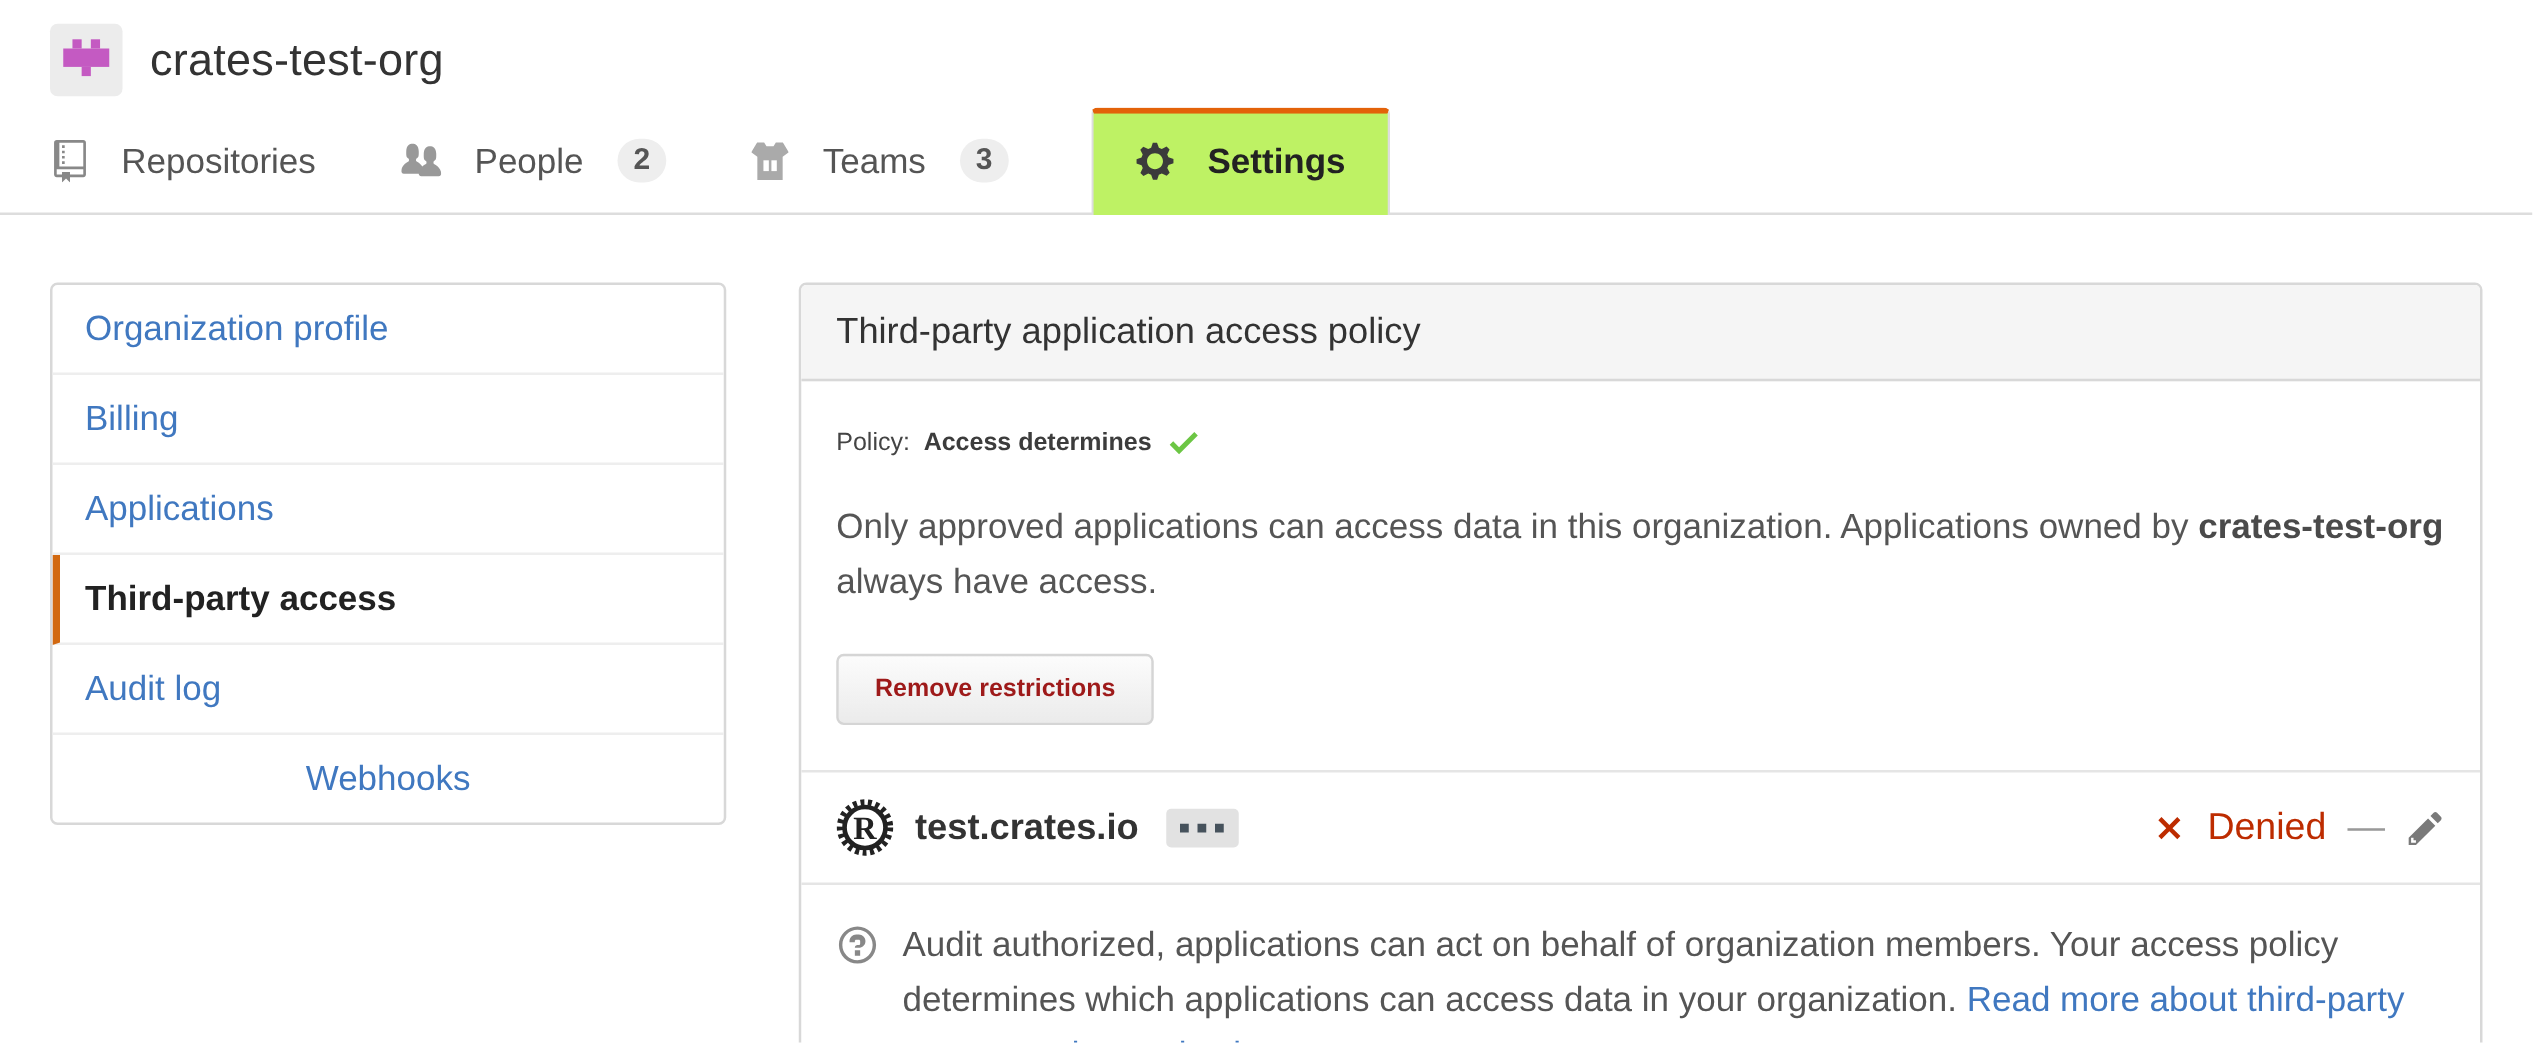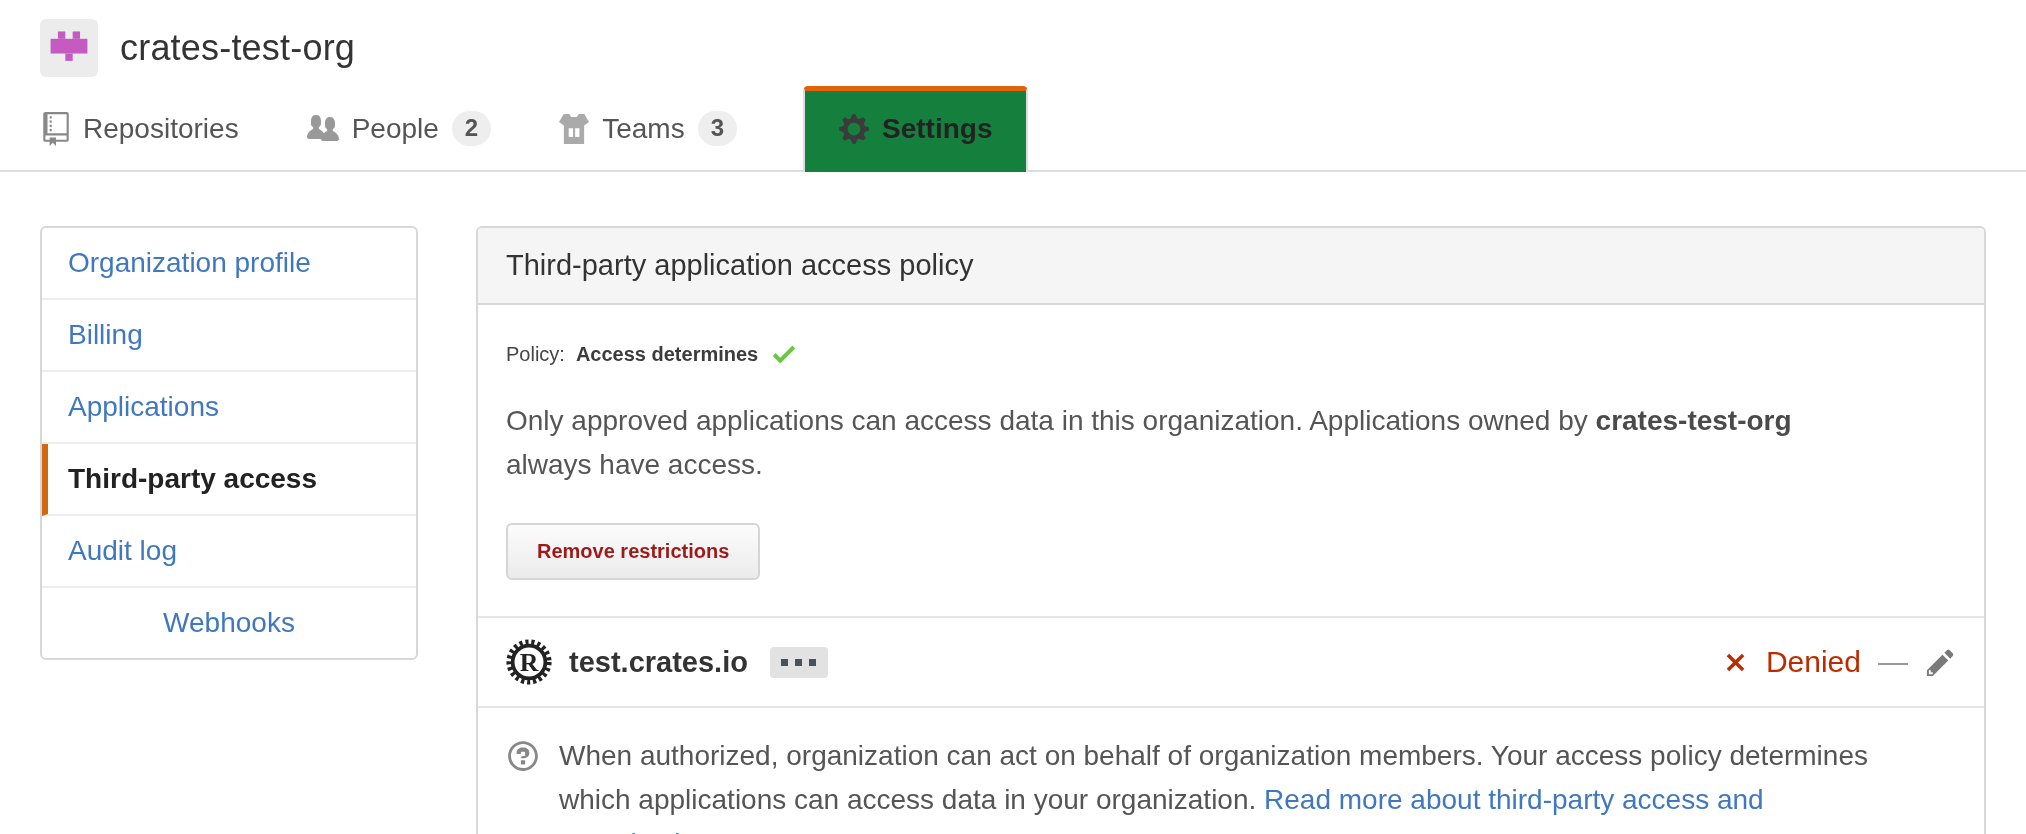--- a/index.html
+++ b/index.html
@@ -12,37 +12,37 @@
     overflow: hidden;
   }
 
   
   .org-header { display: flex; align-items: center; gap: 22px; padding: 16px 40px 0; height: 80px; }
   .avatar { width: 58px; height: 58px; background: #ececec; border-radius: 6px; display: flex; align-items: center; justify-content: center; flex: none; }
   .org-title { font-size: 36px; font-weight: 400; color: #333; letter-spacing: 0.2px; }
 
   
   .tabnav { display: flex; align-items: flex-end; padding-left: 40px; border-bottom: 2px solid #ddd; margin-top: 6px; }
-  .tab { display: flex; align-items: center; gap: 13px; font-size: 28px; color: #555; padding: 24px 2px; margin-right: 64px; cursor: pointer; text-align: right; }
+  .tab { display: flex; align-items: center; gap: 27px; font-size: 28px; color: #555; padding: 24px 2px; margin-right: 64px; cursor: pointer; text-align: right; }
   .tab svg { flex: none; }
   .tab.active {
-    background: #15803d;
+    background: #bef264;
     border: 2px solid #ddd; border-bottom: none;
     border-top: 5px solid #e36209;
     border-radius: 5px 5px 0 0;
     padding: 21px 34px 26px; margin-bottom: -2px; margin-right: 16px;
     font-weight: bold; color: #222;
   }
   .counter { background: #eee; color: #555; font-size: 24px; font-weight: bold; border-radius: 20px; padding: 3px 13px; line-height: 1.2; }
 
   
   .layout { display: flex; align-items: flex-start; padding: 54px 40px 0; }
 
   
-  .menu { width: 378px; flex: none; border: 2px solid #d8d8d8; border-radius: 6px; overflow: hidden; margin-right: 58px; background: #fff; }
+  .menu { width: 541px; flex: none; border: 2px solid #d8d8d8; border-radius: 6px; overflow: hidden; margin-right: 58px; background: #fff; }
   .menu-item { display: block; padding: 19px 26px; font-size: 28px; color: #4078c0; border-bottom: 2px solid #eee; cursor: pointer; }
   .menu-item:last-child { border-bottom: none; text-align: center; }
   .menu-item.active { font-weight: bold; color: #222; border-left: 6px solid #d26911; padding-left: 20px; cursor: default; }
 
   
   .panel { flex: 1; border: 2px solid #d8d8d8; border-radius: 6px; overflow: hidden; background: #fff; }
   .panel-header { background: #f5f5f5; border-bottom: 2px solid #d8d8d8; padding: 21px 28px; font-size: 29px; font-weight: normal; color: #333; }
   .panel-body { padding: 32px 28px 36px; }
   .policy-line { display: flex; align-items: center; gap: 11px; font-size: 20px; color: #444; margin: 2px 0 30px; }
   .policy-line b { color: #3c3c3c; }
@@ -169,16 +169,16 @@
             <path d="M0 12v3h3l8-8-3-3-8 8zm3 2H1v-2h1v1h1v1zm10.3-9.3L12 6 9 3l1.3-1.3a.996.996 0 0 1 1.41 0l1.59 1.59c.39.39.39 1.02 0 1.41z"></path>
           </svg>
         </button>
       </span>
     </div>
 
     <div class="note">
       <svg class="note-icon" width="34" height="34" viewBox="0 0 14 16" fill="#888">
         <path d="M6 10h2v2H6v-2zm4-3.5C10 8.64 8 9 8 9H6c0-.55.45-1 1-1h.5c.28 0 .5-.22.5-.5v-1c0-.28-.22-.5-.5-.5h-1c-.28 0-.5.22-.5.5V7H4v-.5C4 5.12 5.12 4 6.5 4h1C8.88 4 10 5.12 10 6.5zM7 2.3c3.14 0 5.7 2.56 5.7 5.7s-2.56 5.7-5.7 5.7A5.71 5.71 0 0 1 1.3 8c0-3.14 2.56-5.7 5.7-5.7zM7 1C3.14 1 0 4.14 0 8s3.14 7 7 7 7-3.14 7-7-3.14-7-7-7z"></path>
       </svg>
-      <p class="note-text" style="margin:0;"><span>When authorized, organization can act on behalf of organization members. Your access policy determines which applications can access data in your organization. </span><a>Read more about third-party access and organizations.</a></p>
+      <p class="note-text" style="margin:0;"><span>Audit authorized, applications can act on behalf of organization members. Your access policy determines which applications can access data in your organization. </span><a>Read more about third-party access and organizations.</a></p>
     </div>
   </main>
 </div>
 
 </body></html>

